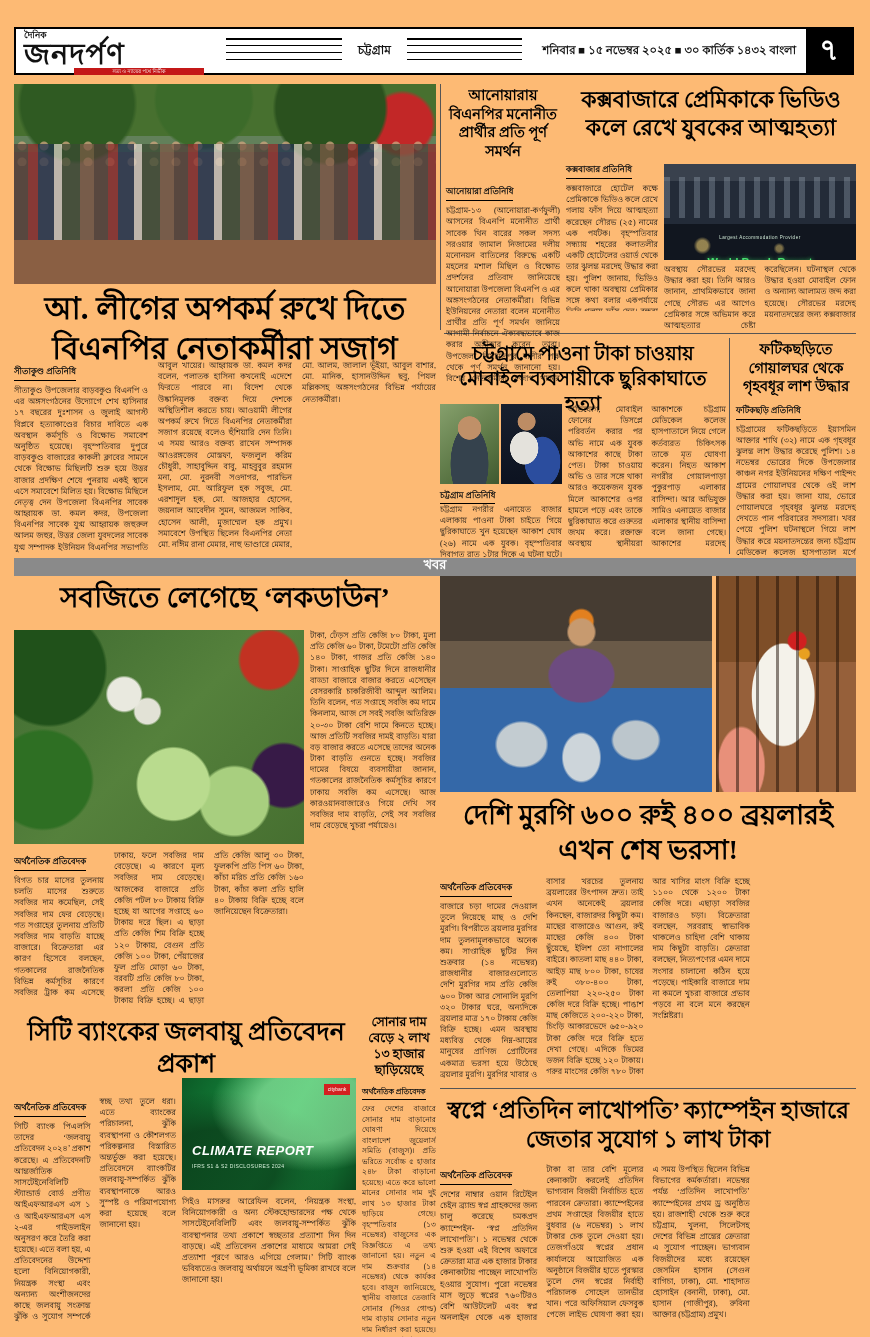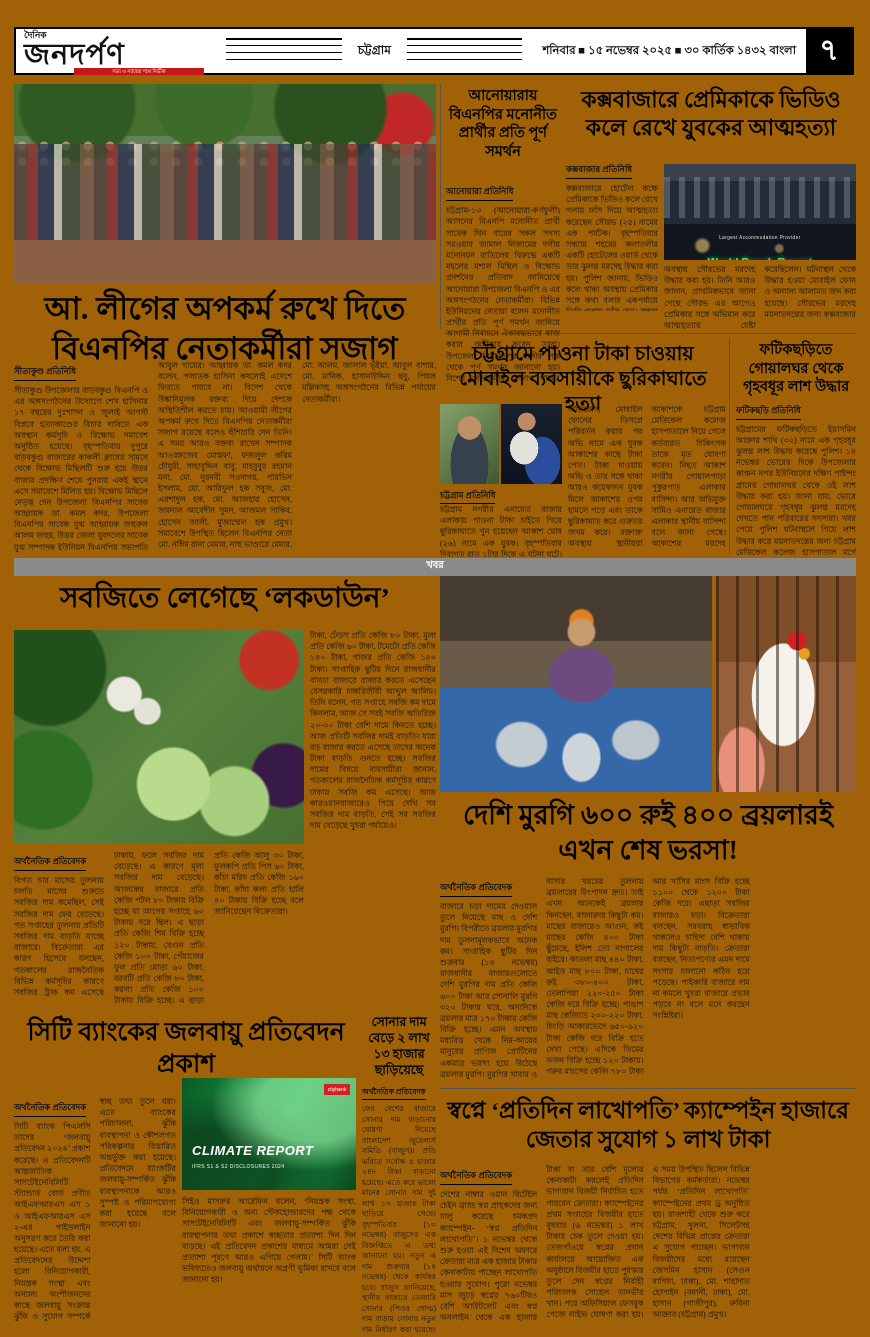--- a/index.html
+++ b/index.html
@@ -1,16 +1,16 @@
 <!DOCTYPE html>
 <html><head>
 <meta charset="utf-8">
 <style>
   html,body{margin:0;padding:0;background:#ffffff;}
-  #page{position:relative;width:870px;height:1337px;background:#a16207;overflow:hidden;
+  #page{position:relative;width:870px;height:1337px;background:#fdba74;overflow:hidden;
         font-family:"Liberation Serif","DejaVu Serif",serif;color:#111;}
   .abs{position:absolute;}
   
   #masthead{left:14px;top:27px;width:840px;height:48px;border:2px solid #000;display:flex;align-items:stretch;background:#fff;box-sizing:border-box;}
   #logoblock{width:200px;position:relative;padding:1px 4px 0 8px;box-sizing:border-box;}
   .daily{font-size:9px;font-weight:bold;line-height:10px;}
   .logo{font-size:29px;font-weight:800;line-height:28px;letter-spacing:1px;}
   .tagbar{position:absolute;left:58px;top:39px;width:130px;height:7px;background:#c41818;color:#fff;
           font-size:5px;line-height:7px;text-align:center;font-family:"Liberation Sans",sans-serif;}
   .linestack{flex:1;margin:8px 10px;background:repeating-linear-gradient(to bottom,#000 0 1.5px,transparent 1.5px 7px);background-size:100% 27px;background-repeat:no-repeat;align-self:center;height:27px;}
@@ -23,21 +23,21 @@
   .byline{font-weight:bold;font-size:8.5px;border-bottom:1px solid #000;display:inline-block;margin-bottom:4px;padding-bottom:1px;}
   .btxt{font-size:8px;line-height:1.4;text-align:justify;}
   .cols2{column-count:2;column-gap:9px;column-fill:auto;}
   .cols3{column-count:3;column-gap:10px;column-fill:auto;}
   .cols4{column-count:4;column-gap:9px;column-fill:auto;}
   .clip{overflow:hidden;box-sizing:border-box;}
   .vrule{position:absolute;width:1px;background:#555;}
   .hrule{position:absolute;height:1px;background:#555;}
   
   #newsbar{left:14px;top:558px;width:842px;height:18px;background:#8a8a8a;color:#fff;
-           font-size:10px;font-weight:bold;text-align:center;line-height:13px;font-family:"Liberation Sans",sans-serif;}
+           font-size:13px;font-weight:bold;text-align:center;line-height:13px;font-family:"Liberation Sans",sans-serif;}
   
   .photo{box-sizing:border-box;overflow:hidden;position:absolute;}
   #group-photo{background:
       radial-gradient(circle at 15% 10%,#2f5a22 0 14%,transparent 15%),
       radial-gradient(circle at 45% 8%,#3c6b2a 0 16%,transparent 17%),
       radial-gradient(circle at 75% 12%,#2a511e 0 15%,transparent 16%),
       radial-gradient(circle at 92% 20%,#c22727 0 7%,transparent 8%),
       linear-gradient(to bottom,#47702f 0 26%,#62805a 26% 34%,#6f6257 34% 78%,#8a5f43 78% 100%);}
   .crowd{position:absolute;left:0;top:30%;width:100%;height:48%;
       background:repeating-linear-gradient(90deg,#513f38 0 14px,#8f2c2c 14px 24px,#24344f 24px 40px,#d9d1c6 40px 48px,#3a4a33 48px 66px,#7a5a46 66px 80px);

